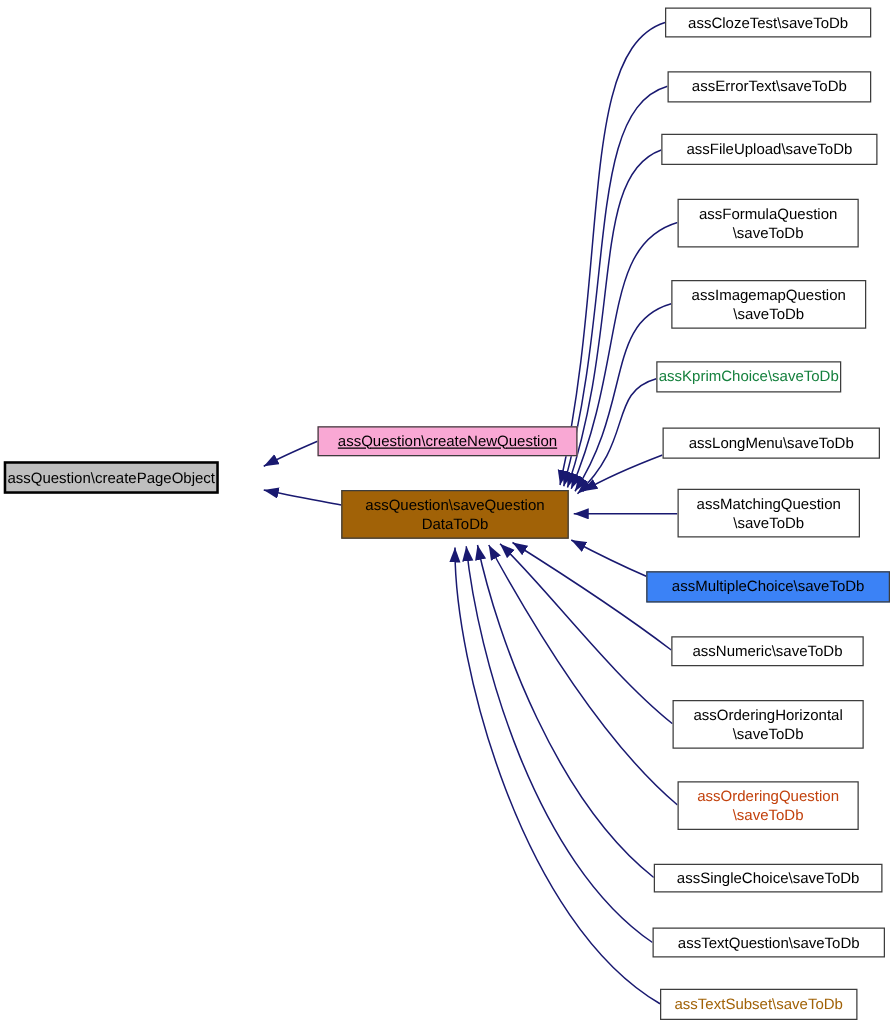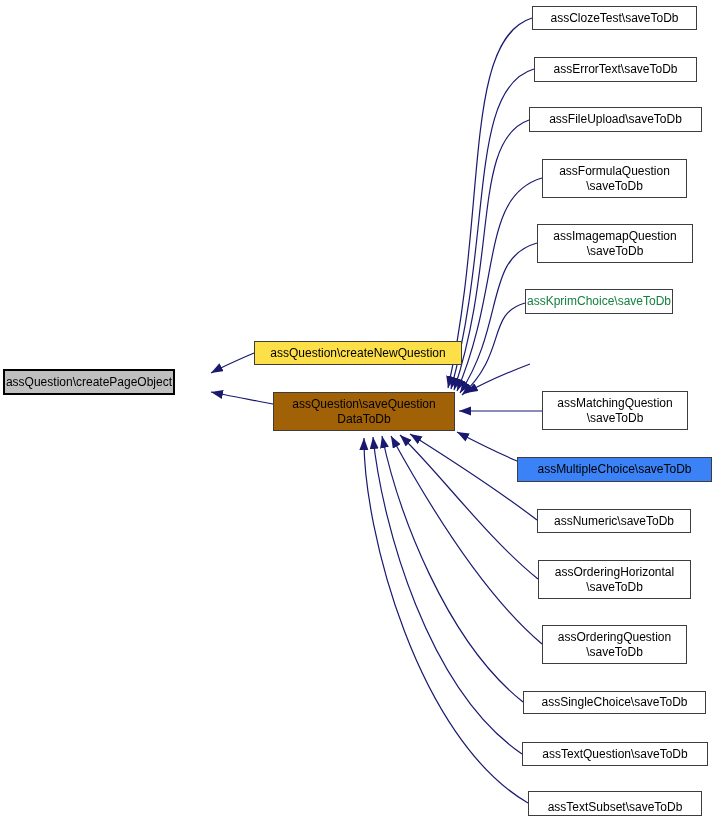--- a/index.html
+++ b/index.html
@@ -69,21 +69,21 @@
         <path d="M542 644 C478 590 420 489 391 436" fill="none" stroke="#191970" stroke-width="1.2" marker-end="url(#arrowhead)"></path>
         <path d="M523 702 C446 641 398 512 382 436" fill="none" stroke="#191970" stroke-width="1.2" marker-end="url(#arrowhead)"></path>
         <path d="M522 754 C428 690 382 525 373 437" fill="none" stroke="#191970" stroke-width="1.2" marker-end="url(#arrowhead)"></path>
         <path d="M528 803 C418 739 363 530 364 438" fill="none" stroke="#191970" stroke-width="1.2" marker-end="url(#arrowhead)"></path>
       </g>
   </svg>
 
 <div class="node highlighted" style="left: 3px; top: 369px; width: 172px; height: 26px; border-color: rgb(0, 0, 0); background: rgb(191, 191, 191); color: rgb(0, 0, 0);">
       <div>assQuestion\createPageObject</div>
     </div>
-    <div class="node" style="left: 254px; top: 341px; width: 208px; height: 24px; border-color: rgb(61, 61, 61); background: #fde047; color: rgb(0, 0, 0);">
+    <div class="node" style="left: 254px; top: 341px; width: 208px; height: 24px; border-color: rgb(61, 61, 61); background: #f9a8d4; color: rgb(0, 0, 0); text-decoration: underline;">
       <div>assQuestion\createNewQuestion</div>
     </div>
     <div class="node" style="left: 273px; top: 392px; width: 182px; height: 39px; border-color: rgb(61, 61, 61); background: #a16207; color: rgb(0, 0, 0);">
       <div>assQuestion\saveQuestion</div>
       <div>DataToDb</div>
     </div>
     <div class="node" style="left: 532px; top: 6px; width: 165px; height: 24px; border-color: rgb(61, 61, 61); background: rgb(255, 255, 255); color: rgb(0, 0, 0); text-align: right;">
       <div>assClozeTest\saveToDb</div>
     </div>
     <div class="node" style="left: 534px; top: 57px; width: 163px; height: 25px; border-color: rgb(61, 61, 61); background: rgb(255, 255, 255); color: rgb(0, 0, 0);">
@@ -96,40 +96,43 @@
       <div>assFormulaQuestion</div>
       <div>\saveToDb</div>
     </div>
     <div class="node" style="left: 537px; top: 224px; width: 156px; height: 39px; border-color: rgb(61, 61, 61); background: rgb(255, 255, 255); color: rgb(0, 0, 0);">
       <div>assImagemapQuestion</div>
       <div>\saveToDb</div>
     </div>
     <div class="node" style="left: 525px; top: 289px; width: 148px; height: 25px; border-color: rgb(61, 61, 61); background: rgb(255, 255, 255); color: #15803d;">
       <div>assKprimChoice\saveToDb</div>
     </div>
+    <div class="node" style="left: 530px; top: 342px; width: 174px; height: 25px; border-color: rgb(61, 61, 61); background: rgb(255, 255, 255); color: rgb(0, 0, 0);">
+      <div>assLongMenu\saveToDb</div>
+    </div>
     <div class="node" style="left: 542px; top: 391px; width: 146px; height: 39px; border-color: rgb(61, 61, 61); background: rgb(255, 255, 255); color: rgb(0, 0, 0); text-align: center;">
       <div>assMatchingQuestion</div>
       <div>\saveToDb</div>
     </div>
     <div class="node" style="left: 517px; top: 457px; width: 195px; height: 25px; border-color: rgb(61, 61, 61); background: #3b82f6; color: rgb(0, 0, 0);">
       <div>assMultipleChoice\saveToDb</div>
     </div>
     <div class="node" style="left: 537px; top: 509px; width: 154px; height: 24px; border-color: rgb(61, 61, 61); background: rgb(255, 255, 255); color: rgb(0, 0, 0);">
       <div>assNumeric\saveToDb</div>
     </div>
     <div class="node" style="left: 538px; top: 560px; width: 153px; height: 39px; border-color: rgb(61, 61, 61); background: rgb(255, 255, 255); color: rgb(0, 0, 0);">
       <div>assOrderingHorizontal</div>
       <div>\saveToDb</div>
     </div>
-    <div class="node" style="left: 542px; top: 625px; width: 145px; height: 39px; border-color: rgb(61, 61, 61); background: rgb(255, 255, 255); color: #000000;">
+    <div class="node" style="left: 542px; top: 625px; width: 145px; height: 39px; border-color: rgb(61, 61, 61); background: rgb(255, 255, 255); color: #c2410c;">
       <div>assOrderingQuestion</div>
       <div>\saveToDb</div>
     </div>
     <div class="node" style="left: 523px; top: 691px; width: 183px; height: 23px; border-color: rgb(61, 61, 61); background: rgb(255, 255, 255); color: rgb(0, 0, 0);">
       <div>assSingleChoice\saveToDb</div>
     </div>
     <div class="node" style="left: 522px; top: 742px; width: 186px; height: 24px; border-color: rgb(61, 61, 61); background: rgb(255, 255, 255); color: rgb(0, 0, 0);">
       <div>assTextQuestion\saveToDb</div>
     </div>
-    <div class="node" style="left: 528px; top: 791px; width: 174px; height: 25px; border-color: rgb(61, 61, 61); background: rgb(255, 255, 255); color: #000000; justify-content: flex-end;">
+    <div class="node" style="left: 528px; top: 791px; width: 158px; height: 25px; border-color: rgb(61, 61, 61); background: rgb(255, 255, 255); color: #a16207;">
       <div>assTextSubset\saveToDb</div>
     </div>
   </div>
 
 </body></html>

